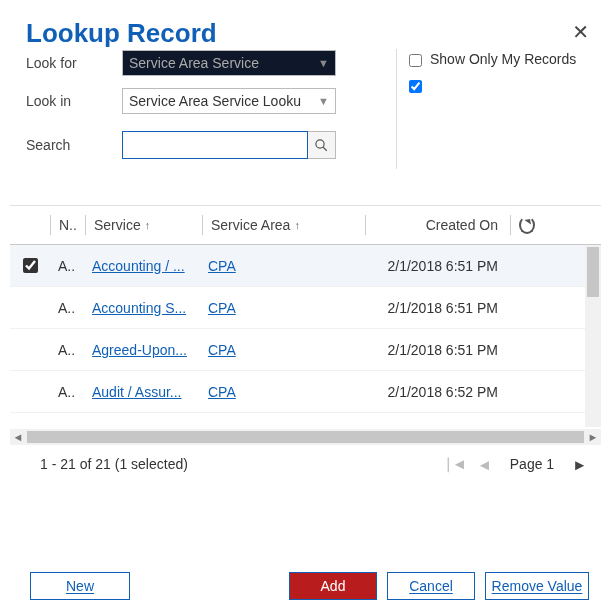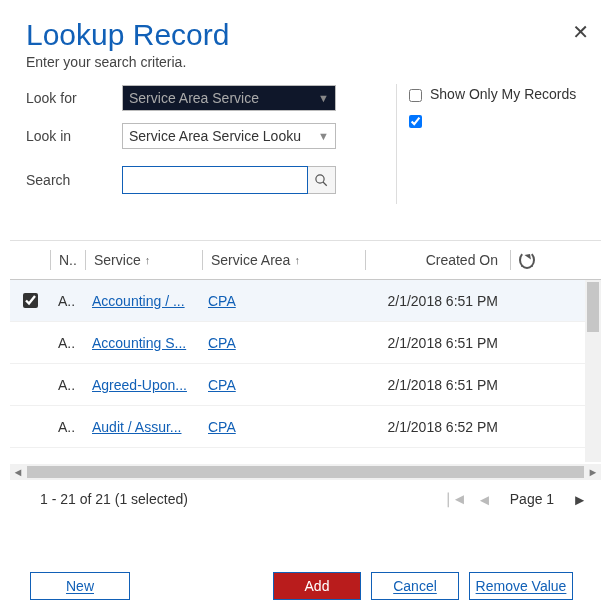--- a/index.html
+++ b/index.html
@@ -11,22 +11,22 @@
     background: #fff;
     width: 611px;
     height: 614px;
     overflow: hidden;
     position: relative;
   }
   .dialog { padding: 18px 22px 0 26px; }
 
   .title-row { display: flex; justify-content: space-between; align-items: flex-start; }
   .title {
-    font-size: 30px;
-    font-weight: 400;
+    font-size: 26px;
+    font-weight: 700;
     color: #1160B7;
     margin: 0;
   }
   .close-x { font-size: 20px; color: #444; cursor: pointer; padding: 2px 0 0 0; }
   .subtitle { margin: 2px 0 14px 0; color: #444; font-size: 14px; }
 
   .criteria { display: flex; gap: 40px; }
   .criteria-left { width: 330px; }
   .criteria-right { flex: 1; border-left: 1px solid #ddd; padding-left: 12px; }
 
@@ -119,21 +119,21 @@
   .hscroll { height:16px; background:#f1f1f1; margin-top:2px; position:relative; display:flex; align-items:center;}
   .hscroll .arrow { width:16px; text-align:center; color:#777; font-size:11px; cursor:pointer;}
   .hscroll-thumb { flex:1; height:12px; background:#c6c6c6; margin:0 1px;}
 
   .pager { display:flex; align-items:center; justify-content:space-between; padding:10px 14px 0 30px; color:#333;gap:36px;}
   .pager-right { display:flex; align-items:center; gap:10px; }
   .pg-btn { color:#444; font-size:15px; cursor:pointer; }
   .pg-btn.disabled { color:#bbb; cursor:default; }
 
   .actions {
-    position:absolute; bottom:14px; left:0; right:16px;
+    position:absolute; bottom:14px; left:0; right:0;
     display:flex; align-items:center; padding: 0 22px 0 30px;
   }
   .spacer { flex:1; }
   .btn {
     height: 28px; min-width: 88px;
     border: 1px solid #1160B7;
     background:#fff; color:#1160B7;
     font-size:14px; cursor:pointer;
     display:flex; align-items:center; justify-content:center;
     margin-left:10px;
@@ -146,21 +146,20 @@
   svg.mag { width:15px; height:15px; stroke:#555; stroke-width:1.6; fill:none; }
 </style>
 </head>
 <body>
 
 <div class="dialog">
   <div class="title-row">
     <h1 class="title">Lookup Record</h1>
     <div class="close-x">✕</div>
   </div>
-  <div class="subtitle">Enter your search criteria.</div>
 
   <div class="criteria">
     <div class="criteria-left">
       <div class="field-row">
         <div class="field-label">Look for</div>
         <div class="select disabled">
           <span>Service Area Service</span>
           <span class="caret">▼</span>
         </div>
       </div>

